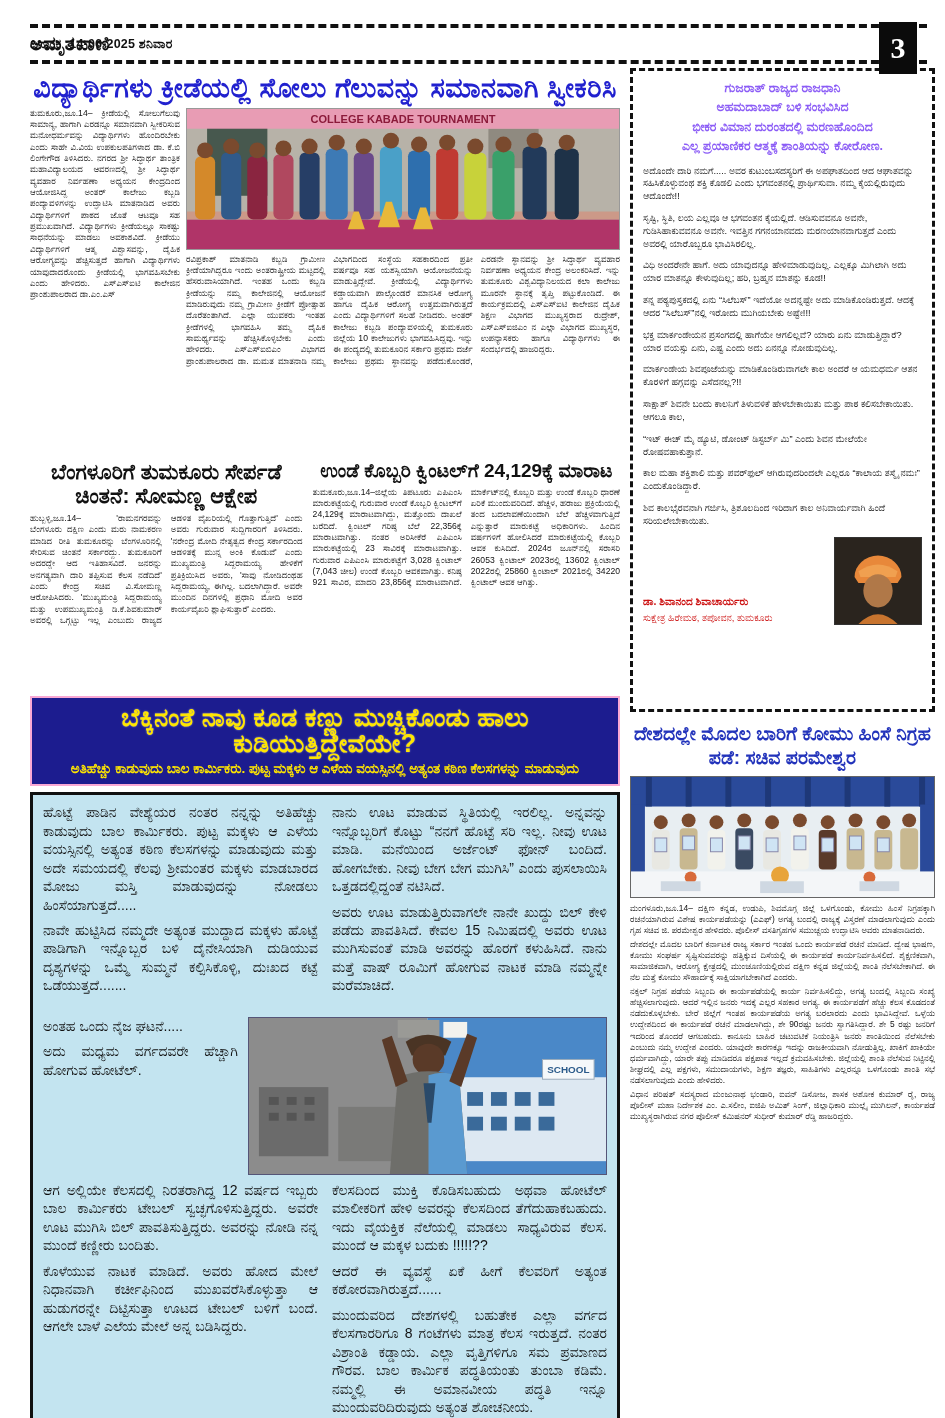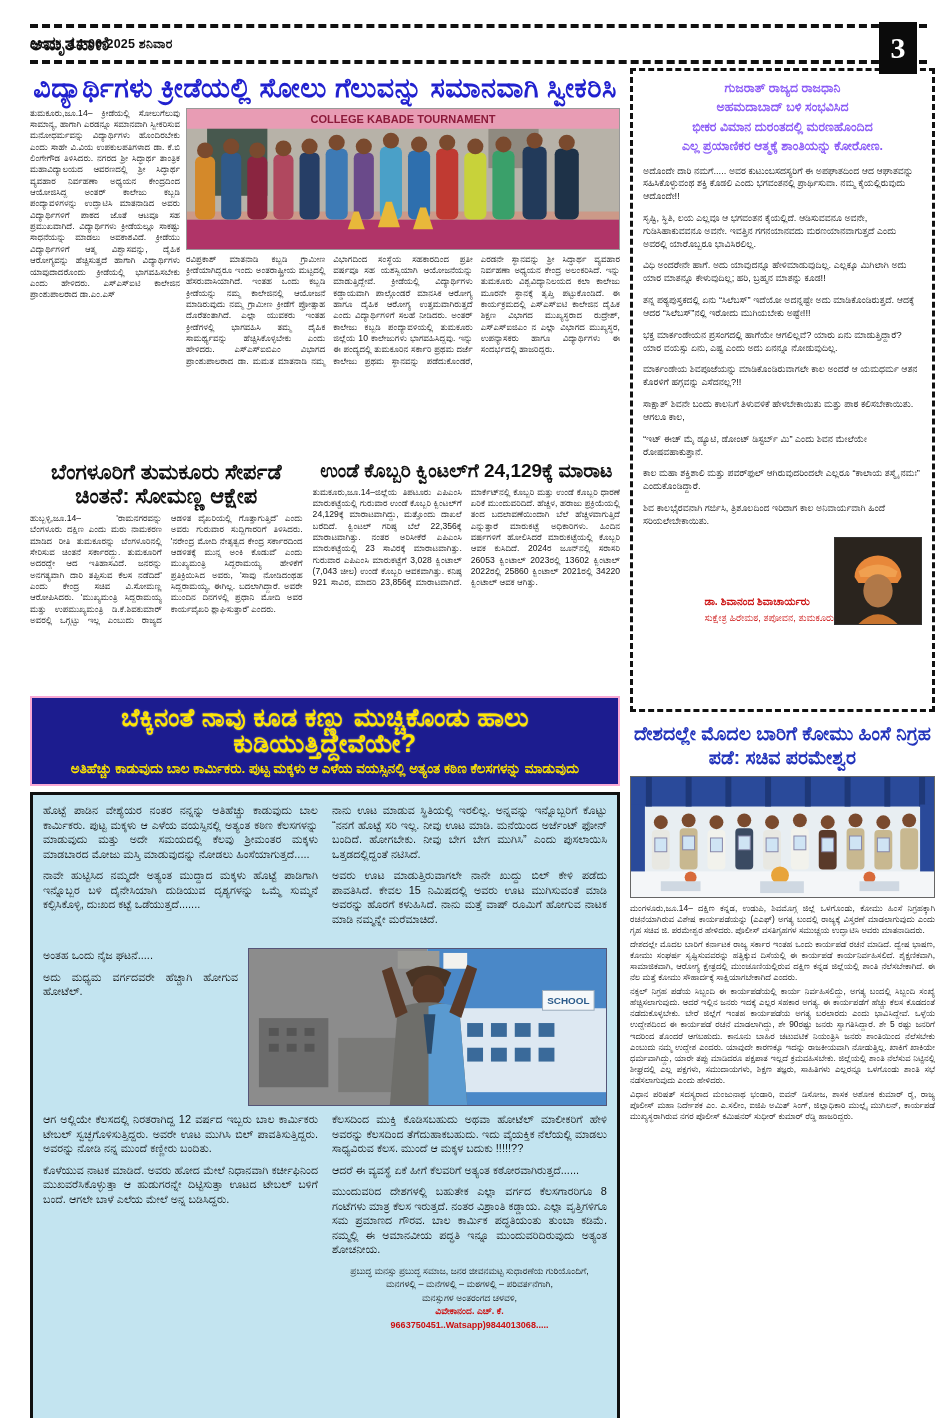--- a/index.html
+++ b/index.html
@@ -61,42 +61,42 @@
   }
   .banner .t1 { color:#ffe600; font-size:25px; font-weight:bold; letter-spacing:.5px;
     text-shadow:0 0 2px #fff8; line-height:1.05;}
   .banner .t2 { color:#ffe600; font-size:13.5px; font-weight:bold; margin-top:5px; }
 
   
   .bluebox {
     margin-top:6px; background:#c3e4f0; border:3px solid #101010;
     height:648px; padding:8px 10px; overflow:hidden;
   }
-  .bluebox .body-txt { font-size:11px; }
+  .bluebox .body-txt { font-size:14px; }
   .bb-row-top { display:flex; gap:14px; }
   .bb-row-top > div { width:50%; }
   .bb-row-mid { display:flex; gap:10px; margin-top:22px;justify-content:space-between; }
   .bb-mid-text { width:195px; }
   .child-photo { flex:1; height:158px; border:1px solid #557; overflow:hidden; }
   .bb-row-low { display:flex; gap:14px; margin-top:6px; }
   .bb-row-low > div { width:50%; }
   .bb-row-end { display:flex; gap:14px; margin-top:8px; }
   .bb-row-end > div { width:50%; }
   .signature { text-align:center; font-size:9px; line-height:1.5; }
   .signature .red { color:#cc1111; font-weight:bold; }
 
   
   .sidebar {
     border:3px dashed #111; padding:8px 10px 6px 10px; height:644px; overflow:hidden;
     position:relative;
   }
   .sidebar .red-head { color:#8b5cf6; font-weight:bold; text-align:center;
     font-size:12.5px; line-height:1.55; margin-bottom:8px; }
   .sidebar p { font-size:9.3px; line-height:1.38; margin-bottom:9px; text-align:left; }
-  .sb-author { display:flex; justify-content:flex-end; align-items:flex-end; margin-top:2px;}
+  .sb-author { display:flex; justify-content:space-between; align-items:flex-end; margin-top:2px;}
   .sb-author .names { color:#cc1111; font-size:10.5px; font-weight:bold; line-height:1.6; }
   .swami-photo { width:88px; height:88px; border:1px solid #333; overflow:hidden; }
 
   
   .pmshw { margin-top:10px; }
   h2.blue-head { color:#2233bb; font-size:19px; font-weight:bold; text-align:center; line-height:1.25; margin-bottom:6px;}
   .pm-photo { height:122px; border:1px solid #666; overflow:hidden; margin-bottom:5px; }
   .pmshw .body-txt { font-size:8.4px; }
   .pmshw p { margin-bottom:3px; }
 </style>

